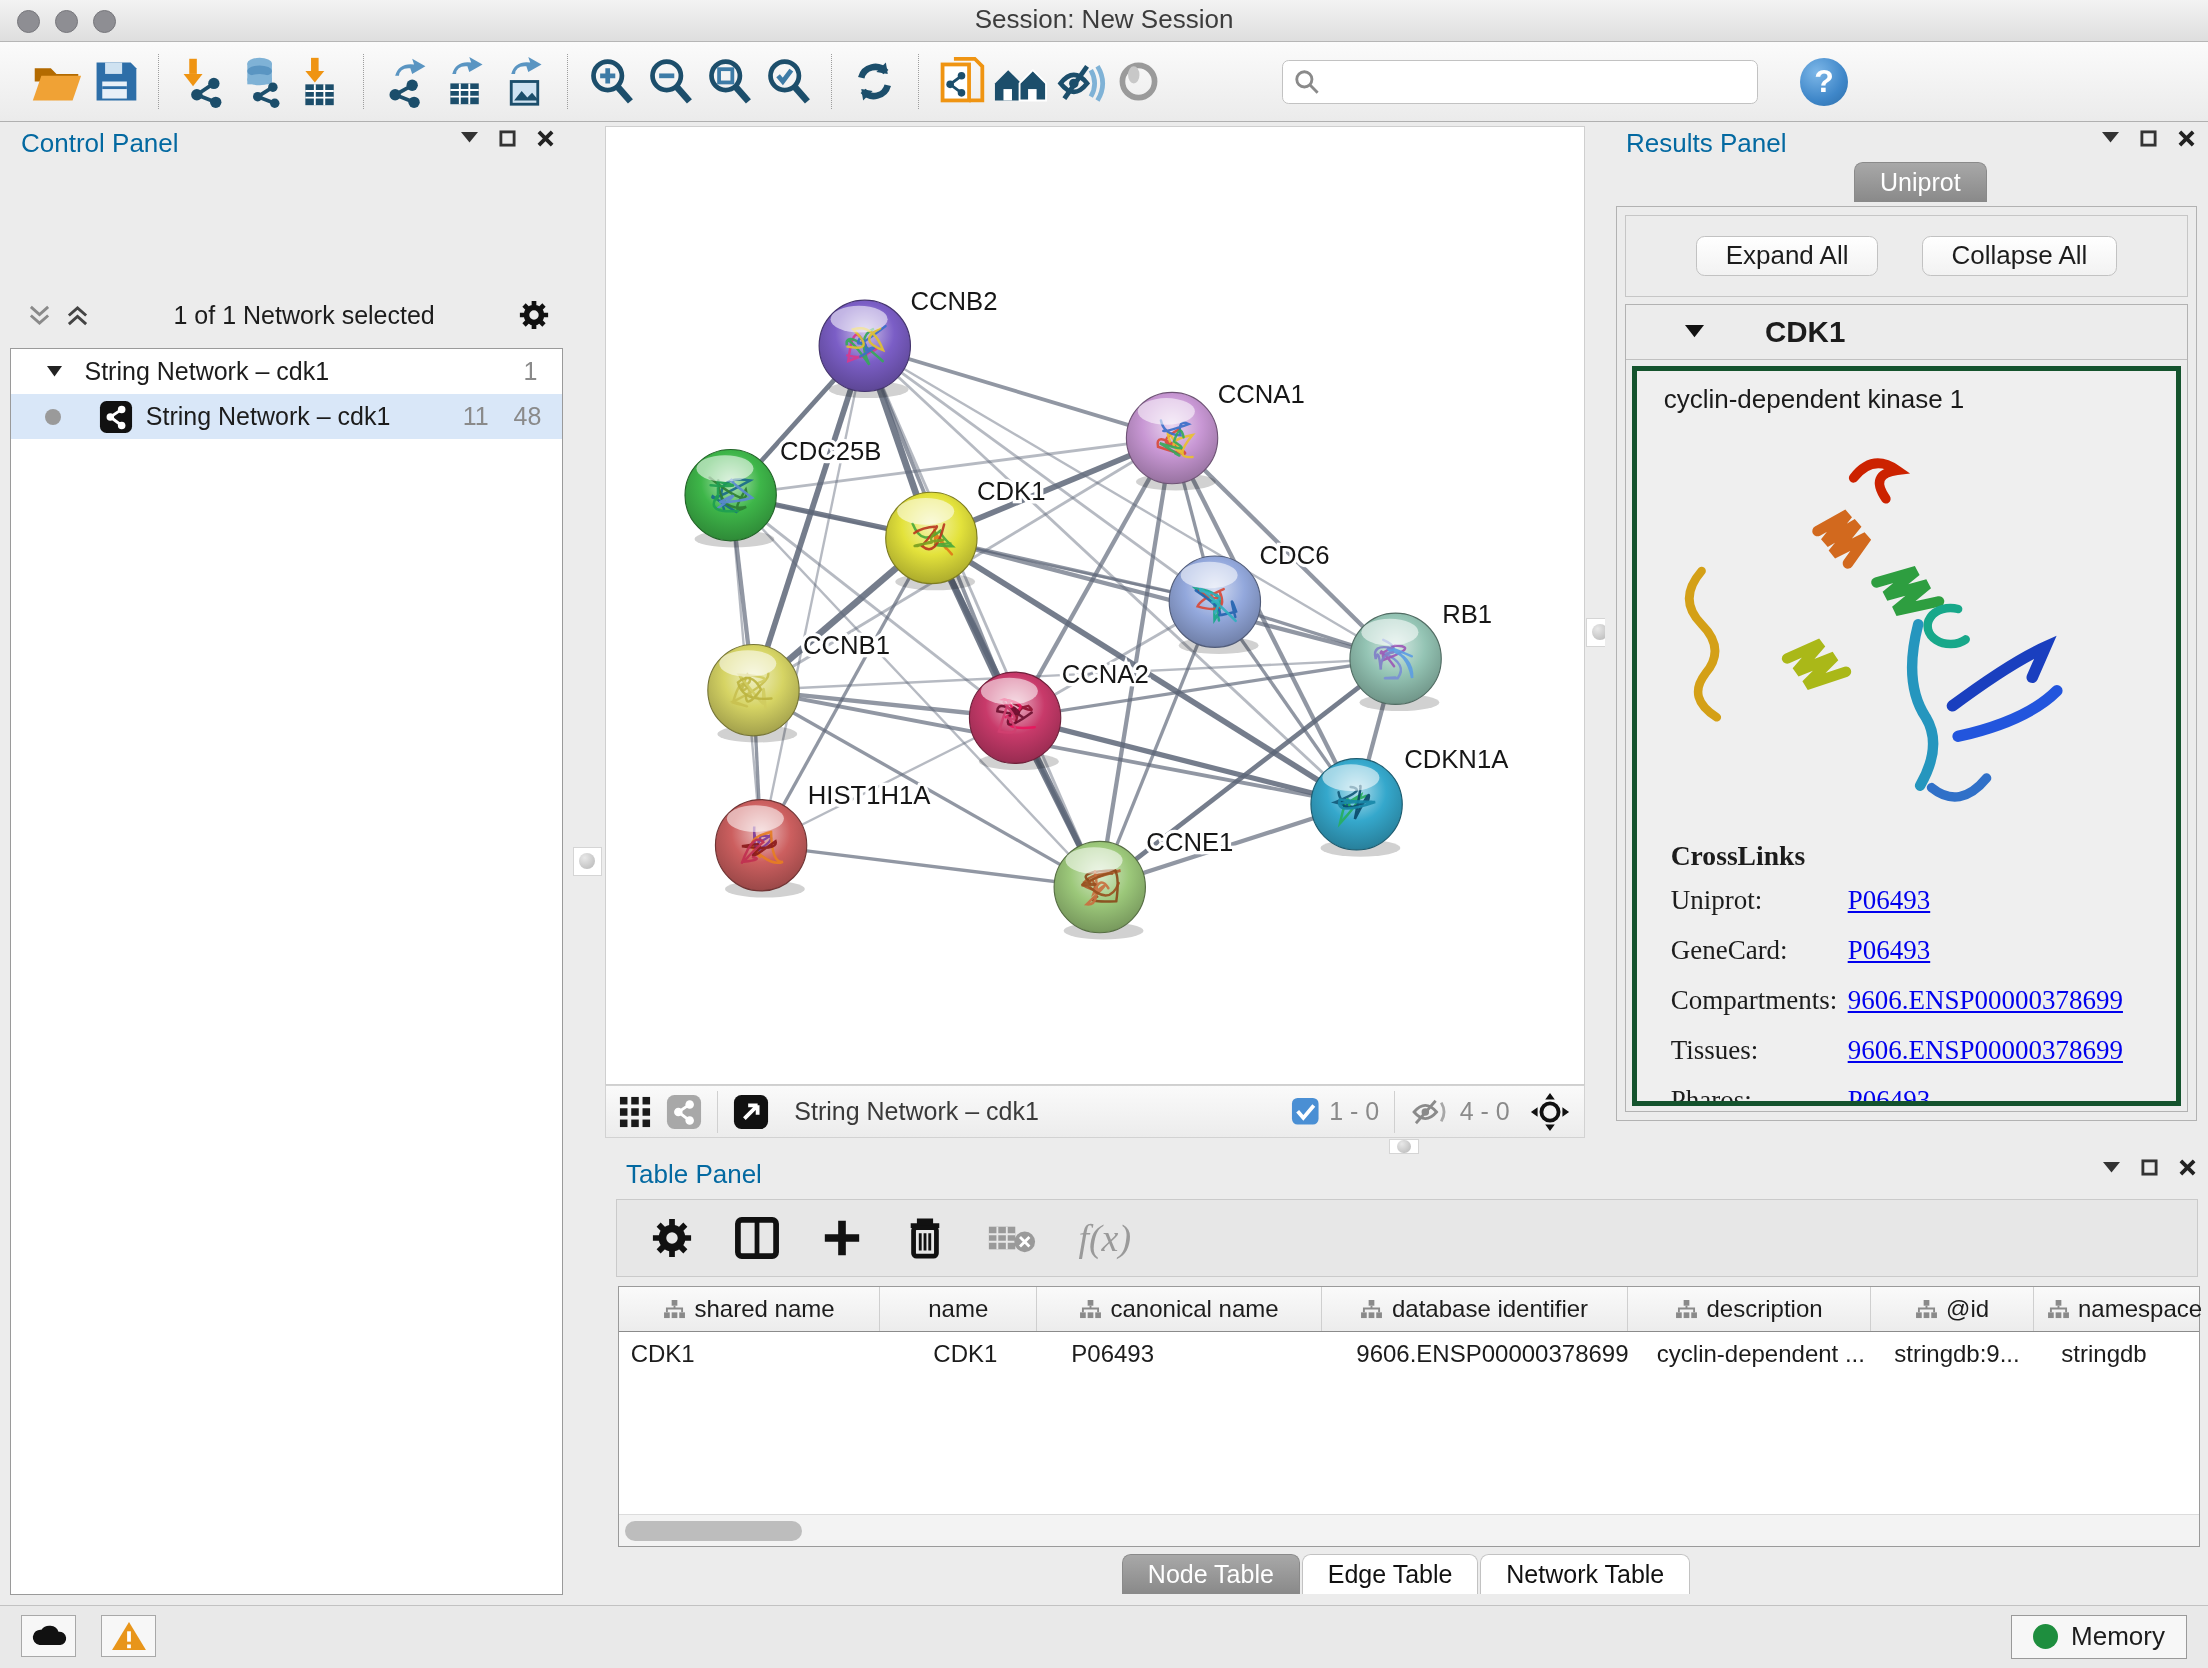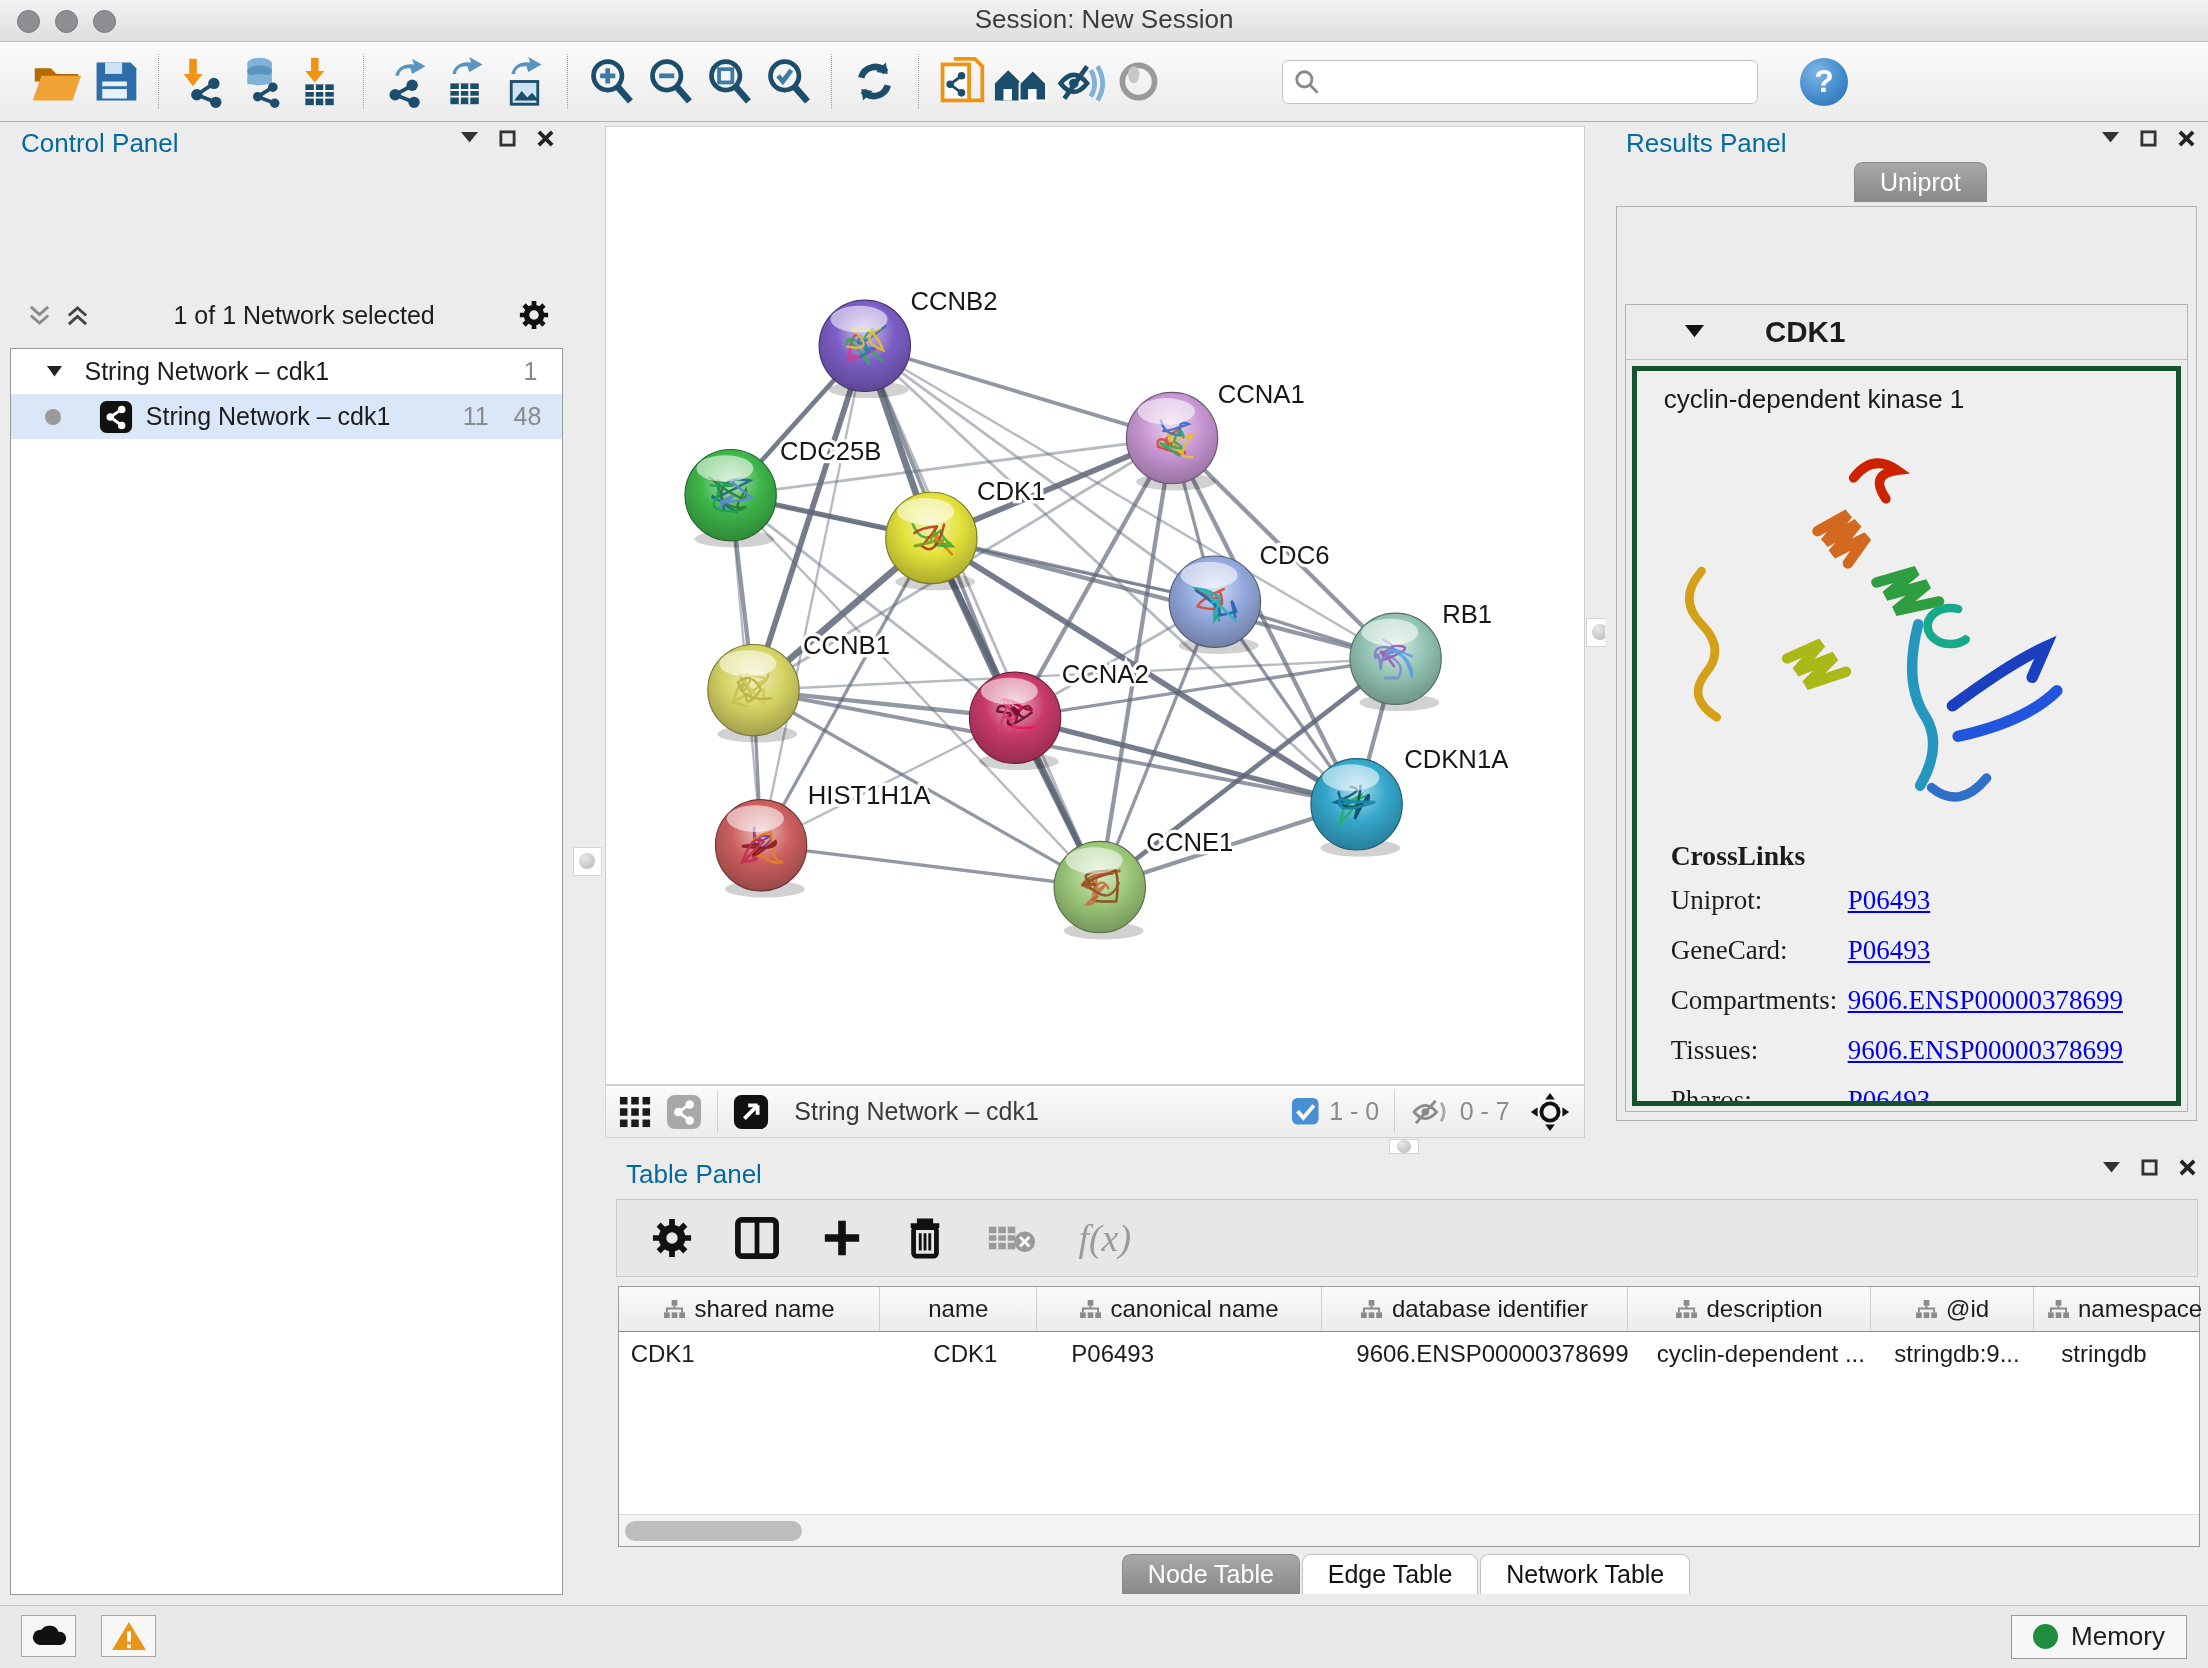--- a/index.html
+++ b/index.html
@@ -600,21 +600,21 @@
         <path d="M7 15 l6 7 11 -13" stroke="#fff" stroke-width="4" fill="none"></path>
       </svg>
     <span class="nt-count">1 - 0</span>
     <span class="nt-sep"></span>
     <svg width="40" height="30" viewBox="0 0 42 32">
         <path d="M4 16 q12 -14 24 0 q-12 14 -24 0z" fill="none" stroke="#8a8a8a" stroke-width="3"></path>
         <circle cx="16" cy="16" r="4" fill="#8a8a8a"></circle>
         <path d="M33 6 q6 10 0 20" stroke="#a8a8a8" stroke-width="3" fill="none"></path>
         <path d="M6 28 L27 4" stroke="#8a8a8a" stroke-width="3"></path>
       </svg>
-    <span class="nt-count">0 - 7</span>
+    <span class="nt-count">4 - 0</span>
     <svg width="42" height="42" style="margin-left:19px" viewBox="0 0 44 44">
         <circle cx="22" cy="22" r="9" fill="none" stroke="#111" stroke-width="4"></circle>
         <path d="M22 2 l5 7 h-10z M22 42 l5 -7 h-10z M2 22 l7 -5 v10z M42 22 l-7 -5 v10z" fill="#111"></path>
       </svg>
   </div>
 
   <div class="split-handle" style="left:1586px; top:496px">
       <span class="split-dot"></span>
     </div>
 
@@ -632,20 +632,28 @@
           <rect x="2" y="2" width="14" height="14" fill="none" stroke="#333" stroke-width="3"></rect>
         </svg>
       <svg width="17" height="17" viewBox="0 0 18 18">
           <path d="M2 2 L16 16 M16 2 L2 16" stroke="#222" stroke-width="4"></path>
         </svg>
     </div>
     <div id="rp-tab" class="tab selected">
         <span>Uniprot</span>
       </div>
     <div id="rp-outer">
+      <div id="rp-buttons">
+        <div class="rp-btn">
+            <span>Expand All</span>
+          </div>
+        <div class="rp-btn">
+            <span>Collapse All</span>
+          </div>
+      </div>
       <div id="cdk1-box">
         <div id="cdk1-hdr">
           <svg width="19" height="13.3" style="margin-left:59px" viewBox="0 0 20 14">
               <polygon points="0,0 20,0 10,13" fill="#111"></polygon>
             </svg>
           <span style="margin-left:61px; font-size:29.5px; font-weight:bold">CDK1</span>
         </div>
         <div id="cdk1-body">
           <div id="gene-desc">cyclin-dependent kinase 1</div>
           <svg width="418" height="418" style="margin:3.8px 0 0 38px" viewBox="0 0 440 440">

